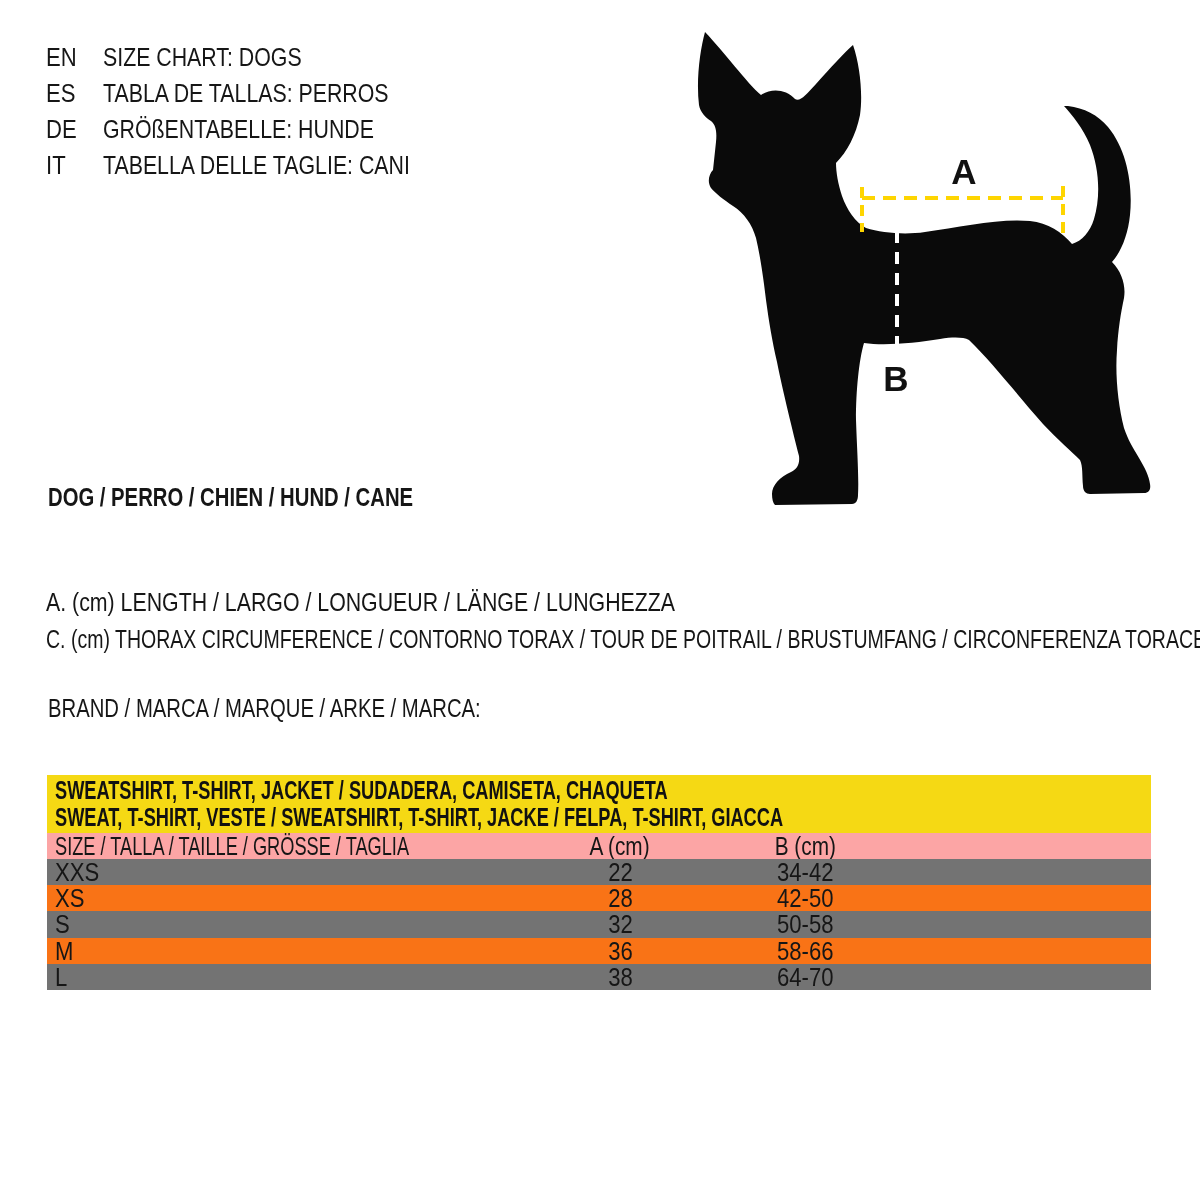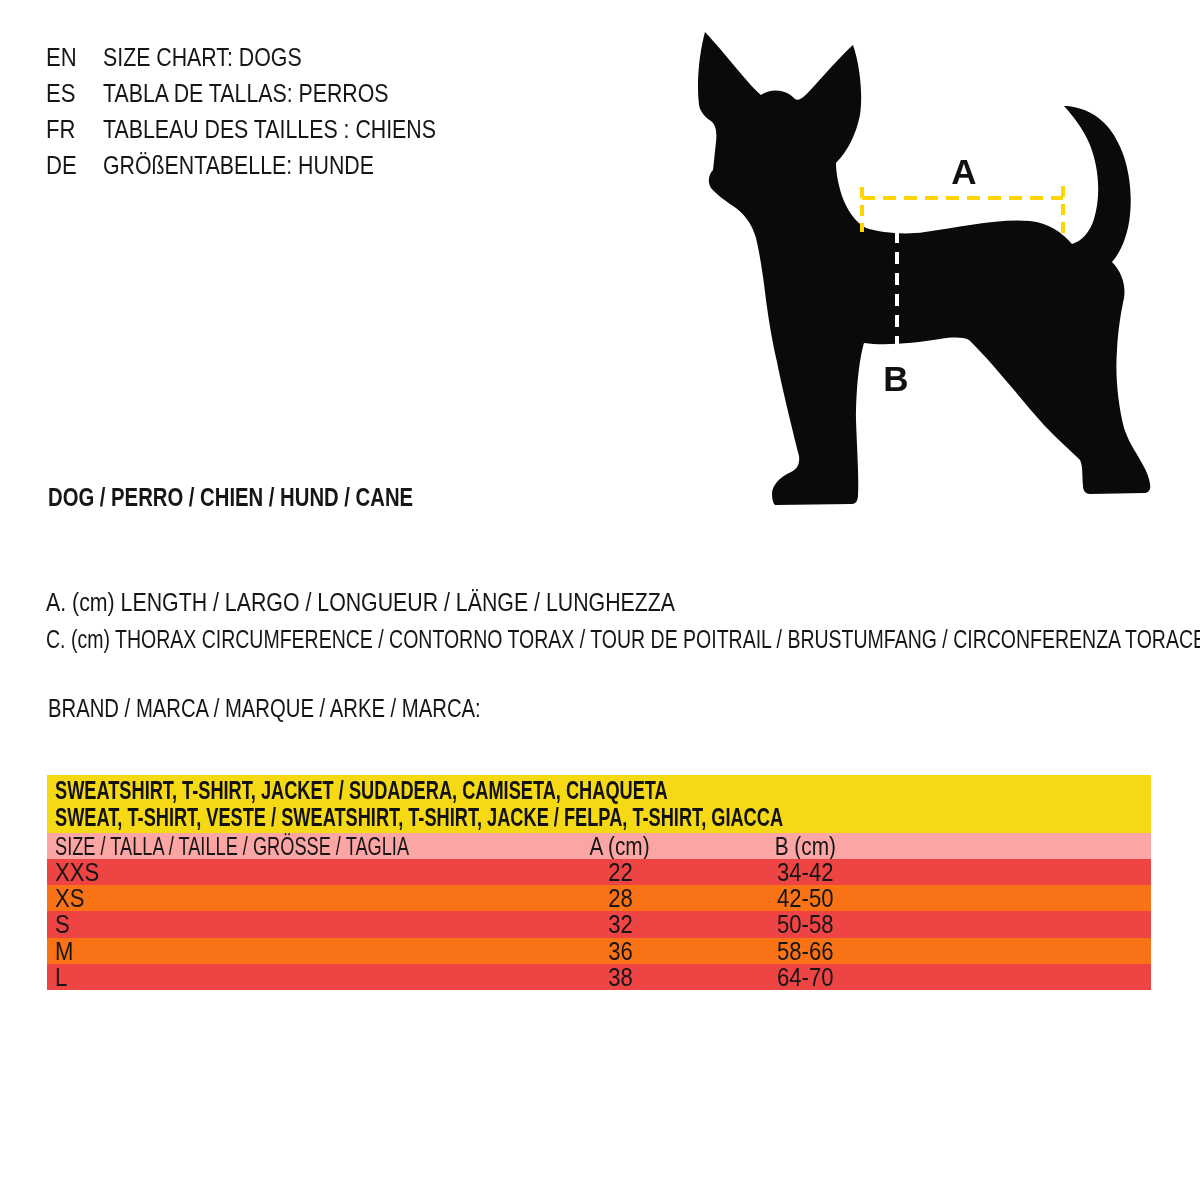--- a/index.html
+++ b/index.html
@@ -30,21 +30,21 @@
   .brand-line{top:690px;left:48px;}
 
   
   .size-table{top:775px;left:47px;width:1104px;height:215px;}
   .banner{position:absolute;top:0;left:0;width:100%;height:58px;background:#F5D914;
           padding:16px;box-sizing:border-box;}
   .banner .bl{position:absolute;left:8px;font-weight:700;font-size:26px;line-height:27px;color:#111;}
   .banner .bl1{top:2px;}
   .banner .bl2{top:29px;text-align:center;}
   .thead{position:absolute;top:58px;left:0;width:100%;height:28px;background:#fca5a5;}
-  .trow{position:absolute;left:0;width:100%;height:26.2px;background:#ef4444;}
+  .trow{position:absolute;left:0;width:100%;height:26.2px;background:#737373;}
   .trow.alt{background:#f97316;}
   .cell-size{position:absolute;left:8px;top:0;font-size:26px;line-height:26px;}
   .cell-a{position:absolute;left:493px;width:160px;top:0;text-align:center;font-size:26px;line-height:26px;}
   .cell-b{position:absolute;left:678px;width:160px;top:0;text-align:center;font-size:26px;line-height:26px;}
   .thead .cell-size,.thead .cell-a,.thead .cell-b{line-height:26px;}
 </style>
 </head>
 <body>
 
 <div class="page">
@@ -52,26 +52,26 @@
   <div class="abs lang-list txt">
     <div class="lang-row">
       <span><span class="cond cx85">EN</span></span>
       <span><span class="cond cx82">SIZE CHART: DOGS</span></span>
     </div>
     <div class="lang-row">
       <span><span class="cond cx85">ES</span></span>
       <span><span class="cond cx82">TABLA DE TALLAS: PERROS</span></span>
     </div>
     <div class="lang-row">
-      <span><span class="cond cx85">FR</span></span>
-      <span><span class="cond cx82">TABLEAU DES TAILLES : CHIENS</span></span>
-    </div>
-    <div class="lang-row">
       <span><span class="cond cx85">DE</span></span>
       <span><span class="cond cx82">GRÖßENTABELLE: HUNDE</span></span>
+    </div>
+    <div class="lang-row">
+      <span><span class="cond cx85">IT</span></span>
+      <span><span class="cond cx82">TABELLA DELLE TAGLIE: CANI</span></span>
     </div>
   </div>
 
   <svg class="abs dog-svg" viewBox="680 20 520 500">
     <path d="M 705 32
          C 700 50 696 80 699 105
          C 700 112 706 118 711 121
          C 716 125 717 132 716 142
          L 713 170
          C 709 174 707 182 711 188

